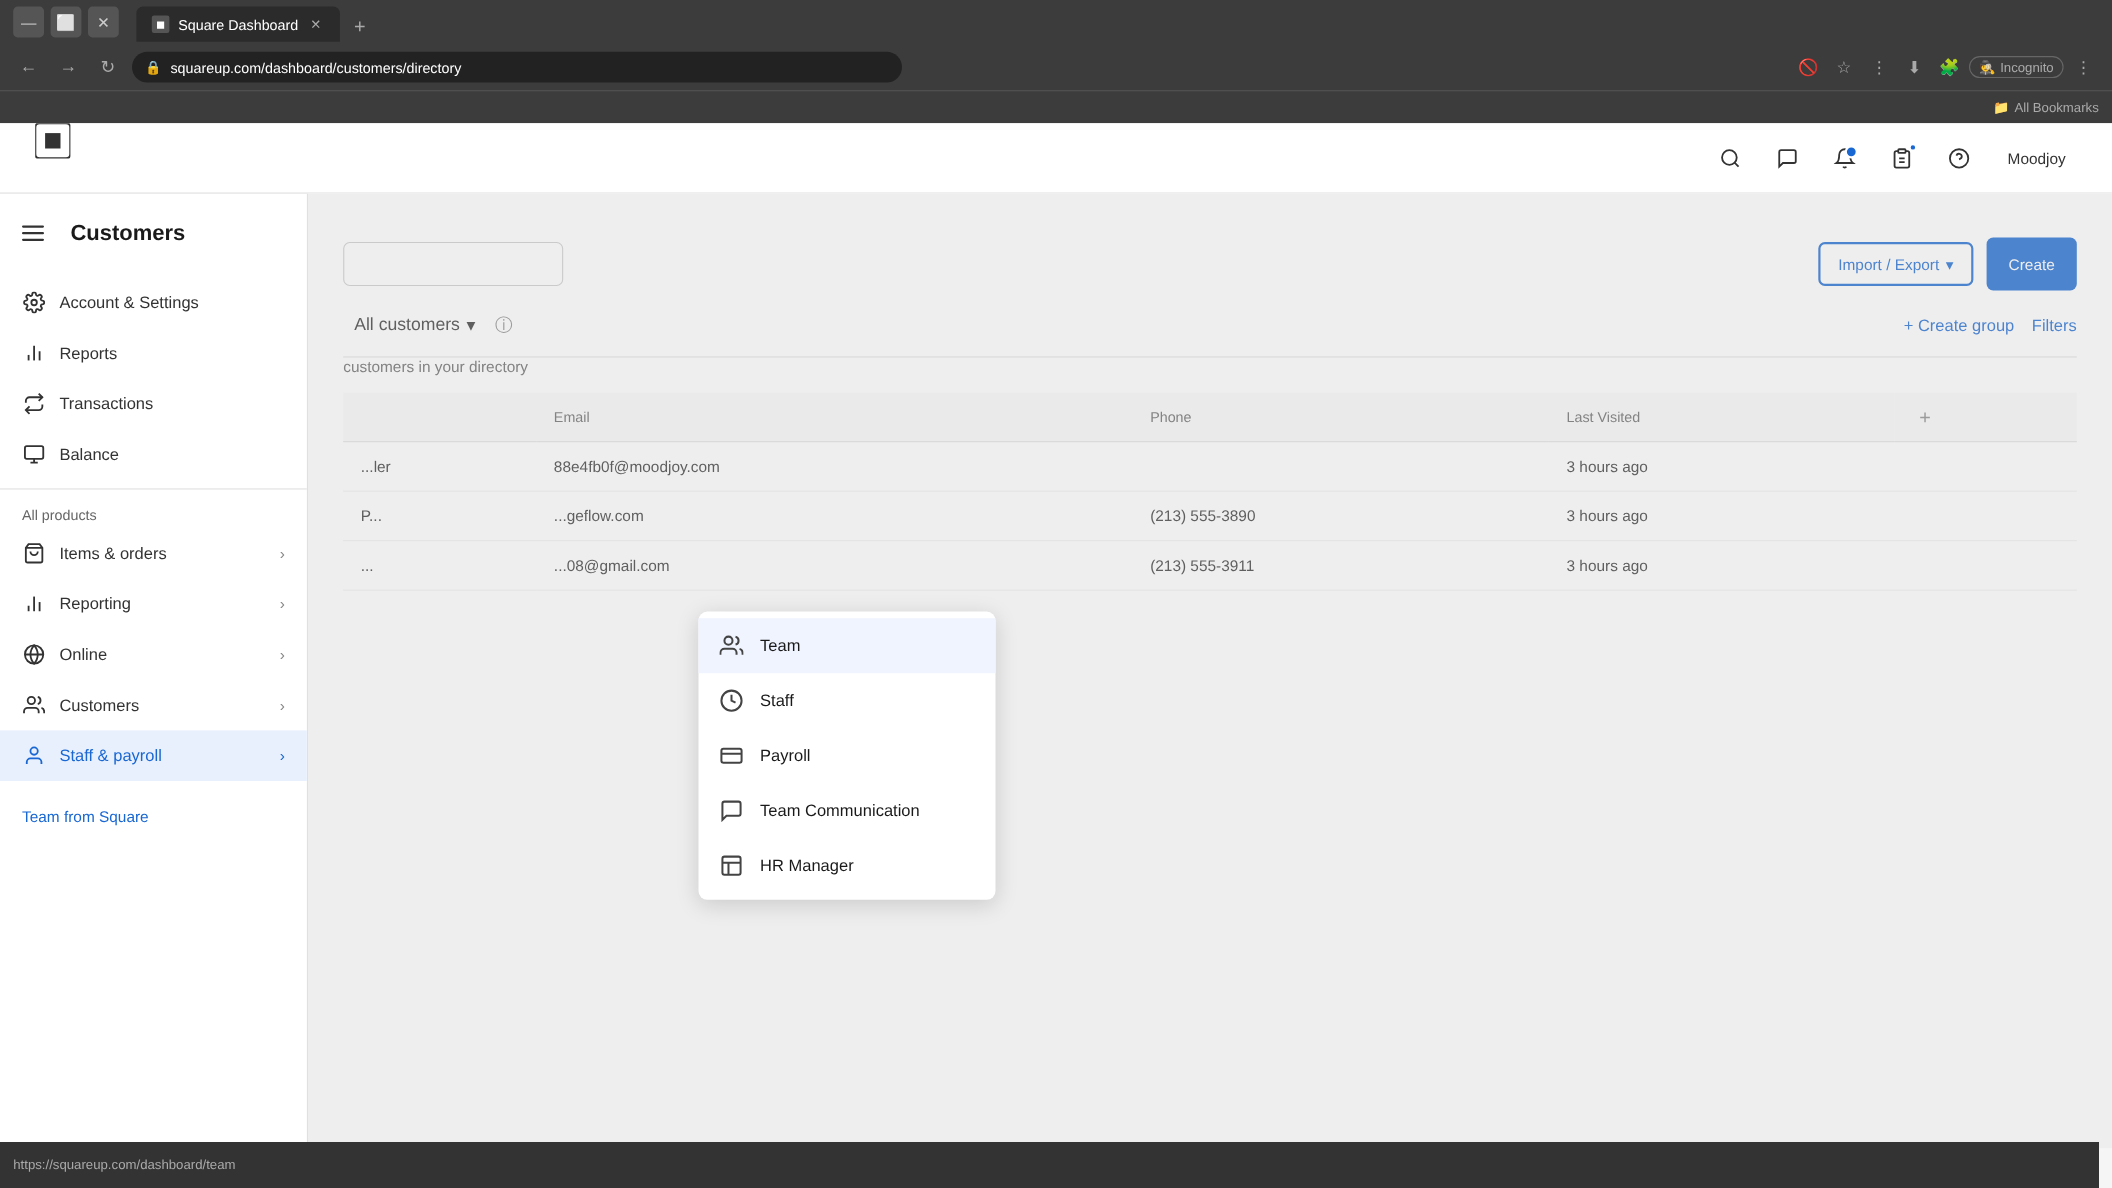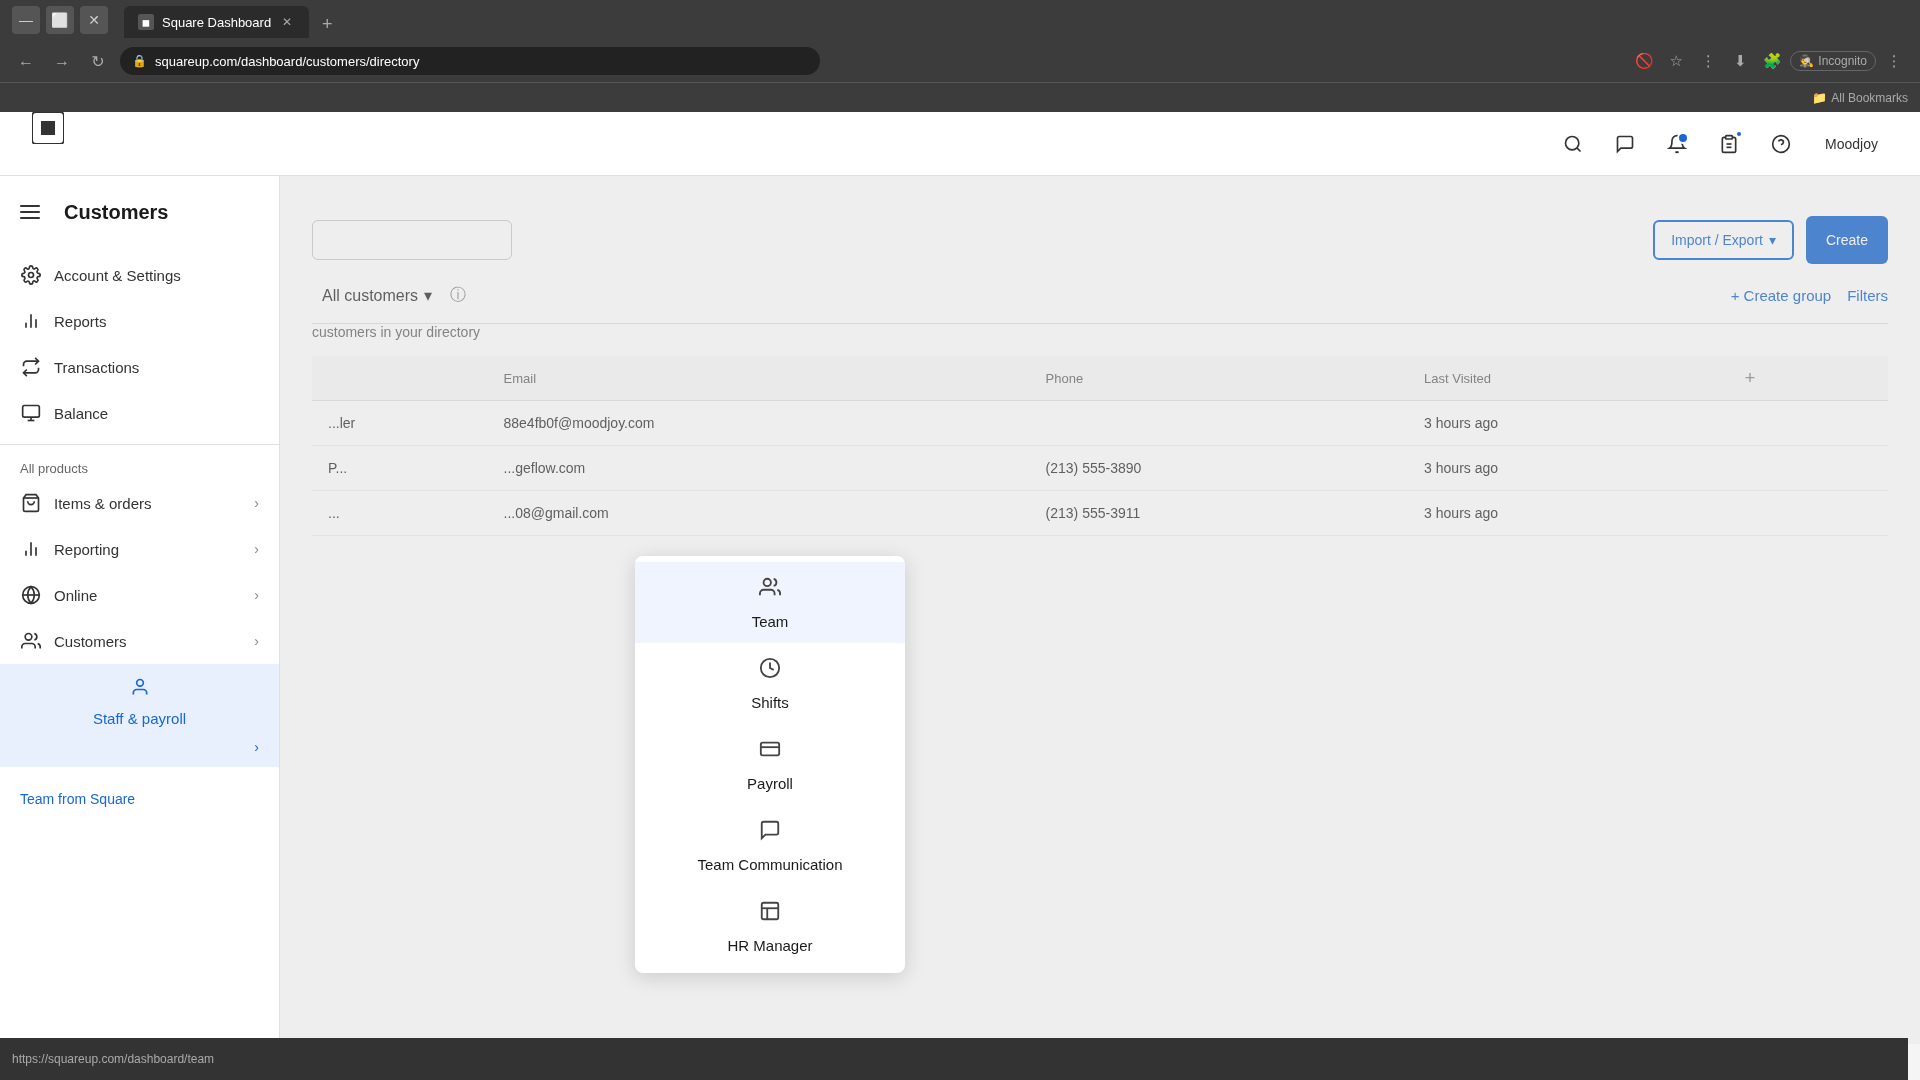--- a/index.html
+++ b/index.html
@@ -27,21 +27,21 @@
     .bookmarks-item { color: #aaa; font-size: 12px; cursor: pointer; display: flex; align-items: center; gap: 4px; }
 
     
     .sidebar { width: 280px; background: #fff; border-right: 1px solid #e0e0e0; display: flex; flex-direction: column; padding-top: 0; overflow-y: auto; flex-shrink: 0; }
     .sidebar-header { display: flex; align-items: center; gap: 12px; padding: 20px 20px 16px; }
     .hamburger-btn { width: 32px; height: 32px; border: none; background: transparent; cursor: pointer; display: flex; flex-direction: column; justify-content: center; gap: 4px; }
     .hamburger-line { width: 20px; height: 2px; background: #333; border-radius: 1px; }
     .sidebar-title { font-size: 20px; font-weight: 600; color: #1a1a1a; }
     .sidebar-nav { padding: 8px 0; }
     .sidebar-item { display: flex; align-items: center; gap: 12px; padding: 12px 20px; cursor: pointer; color: #333; font-size: 15px; border-radius: 0; }
-    .sidebar-item.active { background: #e8f0fe; color: #1967d2; font-weight: 500; flex-direction: column; }
+    .sidebar-item.active { background: #e8f0fe; color: #1967d2; font-weight: 500; }
     .sidebar-icon { width: 22px; height: 22px; display: flex; align-items: center; justify-content: center; flex-shrink: 0; }
     .sidebar-icon svg { width: 20px; height: 20px; }
     .sidebar-chevron { margin-left: auto; color: #888; font-size: 14px; }
     .sidebar-divider { height: 1px; background: #e0e0e0; margin: 8px 0; }
     .sidebar-section { padding: 8px 20px 4px; color: #666; font-size: 13px; font-weight: 500; }
     .more-from-square { padding: 16px 20px; color: #1967d2; font-size: 14px; font-weight: 500; cursor: pointer; }
     .header-actions { display: flex; align-items: center; gap: 16px; margin-left: auto; }
     .header-icon-btn { width: 36px; height: 36px; border: none; background: transparent; cursor: pointer; display: flex; align-items: center; justify-content: center; color: #333; font-size: 18px; border-radius: 50%; }
     .notification-dot { position: relative; }
     .notification-dot::after { content: ''; position: absolute; top: 6px; right: 6px; width: 8px; height: 8px; background: #1967d2; border-radius: 50%; border: 2px solid #fff; }
@@ -64,21 +64,21 @@
 
     
     .customers-table { width: 100%; border-collapse: collapse; }
     .customers-table th { text-align: left; padding: 10px 16px; font-size: 13px; font-weight: 500; color: #666; border-bottom: 1px solid #e0e0e0; background: #fafafa; }
     .customers-table td { padding: 14px 16px; font-size: 14px; color: #333; border-bottom: 1px solid #f0f0f0; }
     .add-col-btn { width: 24px; height: 24px; border: none; background: transparent; cursor: pointer; color: #888; font-size: 18px; }
     .overlay { position: absolute; top: 0; left: 0; right: 0; bottom: 0; background: rgba(200, 200, 200, 0.3); z-index: 5; }
 
     
     .dropdown-menu { position: absolute; left: 355px; top: 380px; width: 270px; background: #fff; border-radius: 8px; box-shadow: 0 4px 20px rgba(0,0,0,0.15); z-index: 100; padding: 6px 0; }
-    .dropdown-item { display: flex; align-items: center; gap: 14px; padding: 13px 18px; cursor: pointer; font-size: 15px; color: #1a1a1a; flex-direction: column; }
+    .dropdown-item { display: flex; align-items: center; gap: 14px; padding: 13px 18px; cursor: pointer; font-size: 15px; color: #1a1a1a; }
     .dropdown-item:hover, .dropdown-item.hovered { background: #f0f4ff; }
     .dropdown-icon { width: 24px; height: 24px; display: flex; align-items: center; justify-content: center; flex-shrink: 0; color: #444; }
 
     
     .status-bar { position: fixed; bottom: 0; left: 0; right: 12px; background: #333; color: #aaa; font-size: 12px; padding: 2px 12px; height: 42px; display: flex; align-items: center; z-index: 200; }
 
     
     .layout-below-header { display: flex; height: calc(1080px - 148px - 64px); }
   </style>
 </head>
@@ -400,21 +400,21 @@
         <span>Team</span>
       </div>
 
       <div class="dropdown-item">
         <div class="dropdown-icon">
           <svg width="22" height="22" viewBox="0 0 24 24" fill="none" stroke="currentColor" stroke-width="2">
               <circle cx="12" cy="12" r="10"></circle>
               <polyline points="12 6 12 12 16 14"></polyline>
             </svg>
         </div>
-        <span>Shifts</span>
+        <span>Staff</span>
       </div>
 
       <div class="dropdown-item">
         <div class="dropdown-icon">
           <svg width="22" height="22" viewBox="0 0 24 24" fill="none" stroke="currentColor" stroke-width="2">
               <rect x="2" y="5" width="20" height="14" rx="2"></rect>
               <line x1="2" y1="10" x2="22" y2="10"></line>
             </svg>
         </div>
         <span>Payroll</span>

